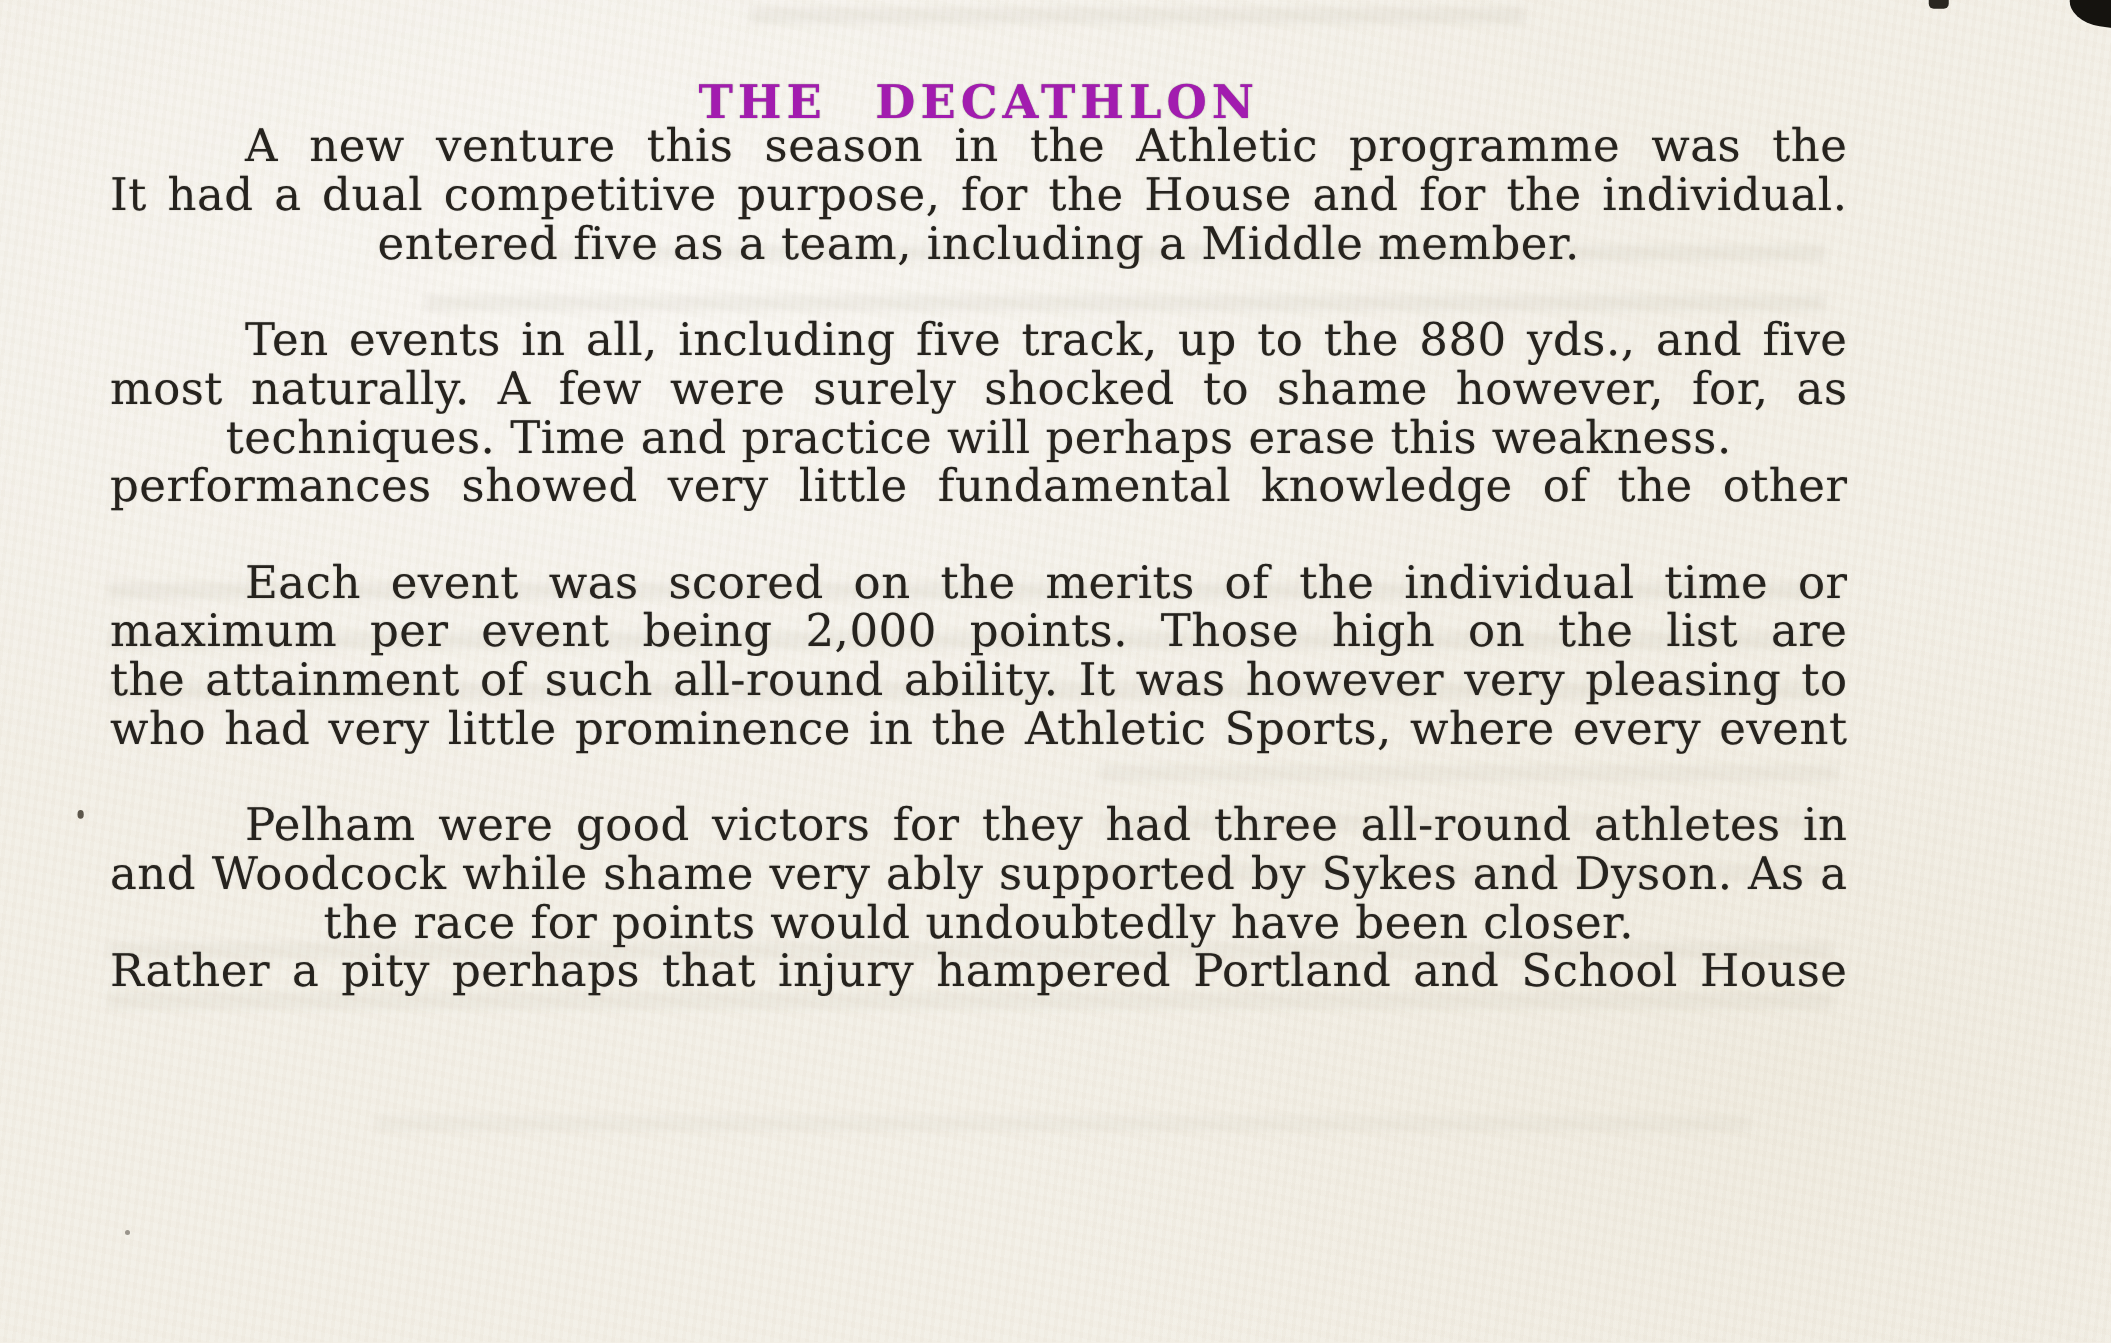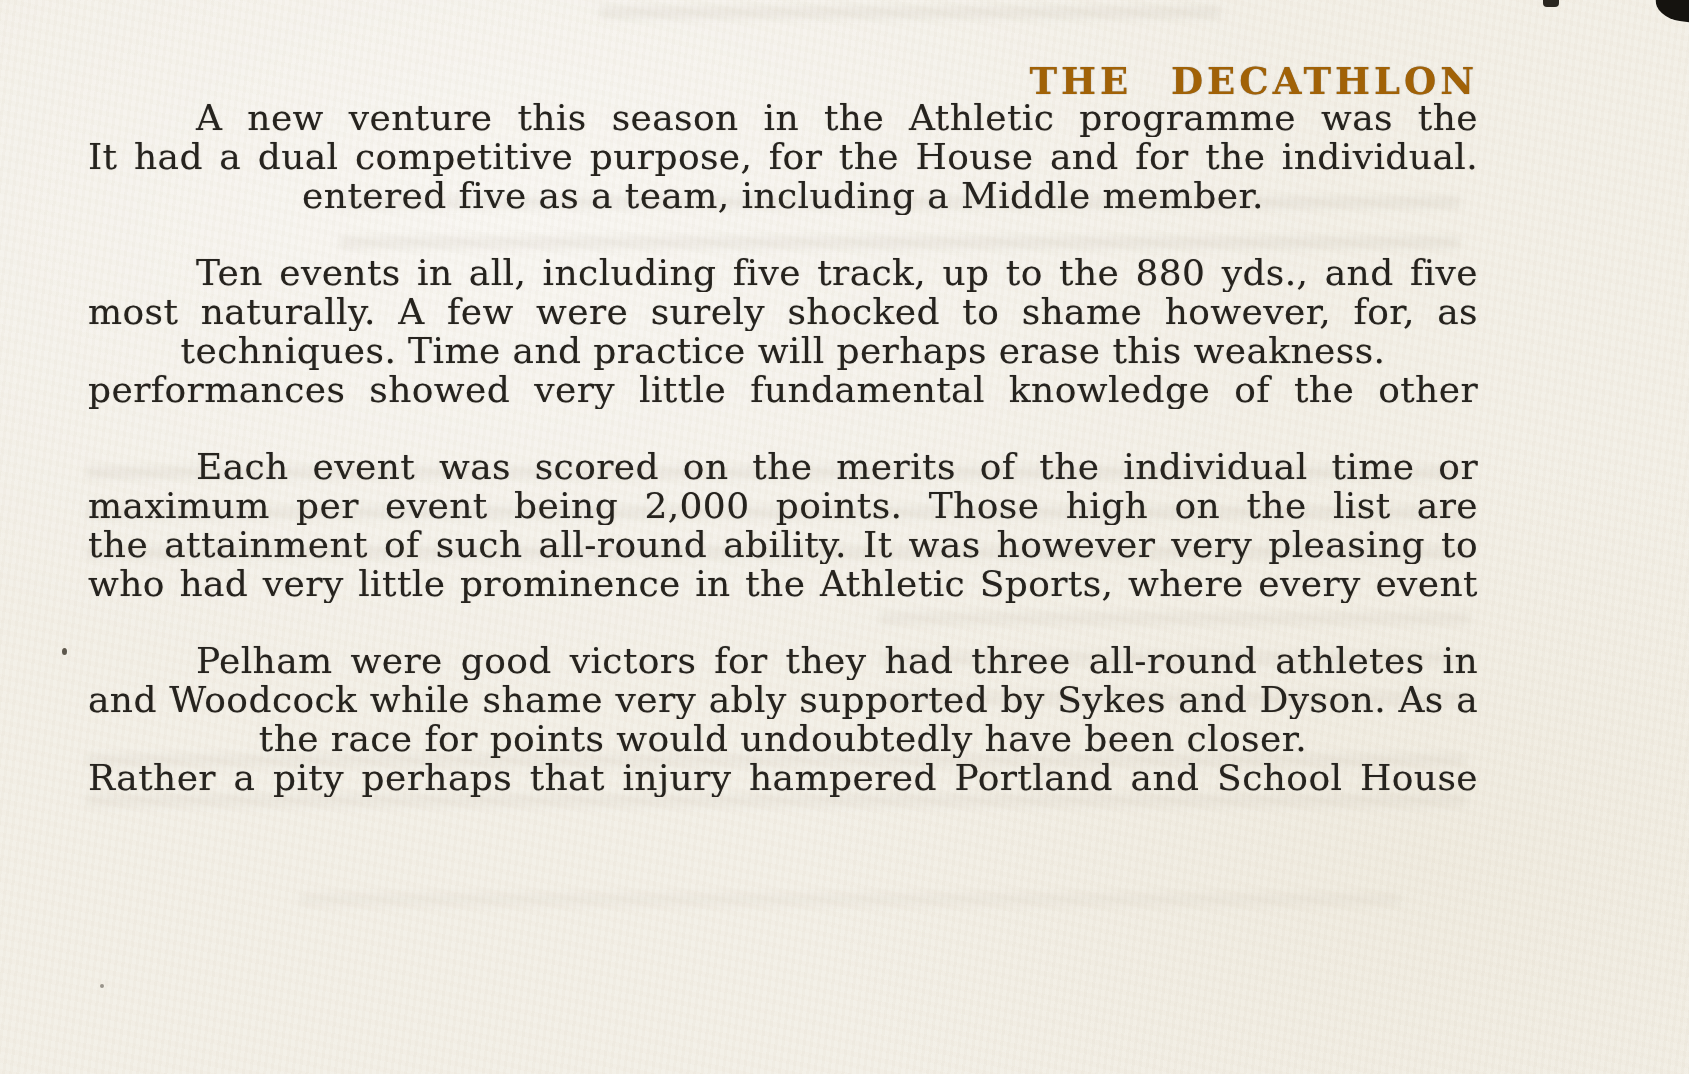--- a/index.html
+++ b/index.html
@@ -29,27 +29,27 @@
     background:
       repeating-linear-gradient(97deg, rgba(190,180,158,0.05) 0 3px, rgba(255,255,255,0.04) 3px 7px),
       repeating-linear-gradient(13deg, rgba(200,192,172,0.04) 0 5px, rgba(255,255,255,0.03) 5px 11px);
     pointer-events: none;
   }
   .title {
     position: absolute;
     top: 34px;
     left: 88px;
     width: 1390px;
-    text-align: right;
+    text-align: center;
     font-size: 37px;
     font-weight: bold;
     letter-spacing: 4px;
     word-spacing: 22px;
     line-height: 44px;
-    color: #a16207;
+    color: #a21caf;
     text-shadow: 0 0 1px rgba(30,27,23,0.55);
   }
   .textblock {
     position: absolute;
     top: 98px;
     left: 88px;
     width: 1390px;
     font-size: 36px;
     line-height: 39px;
     letter-spacing: 0.4px;

